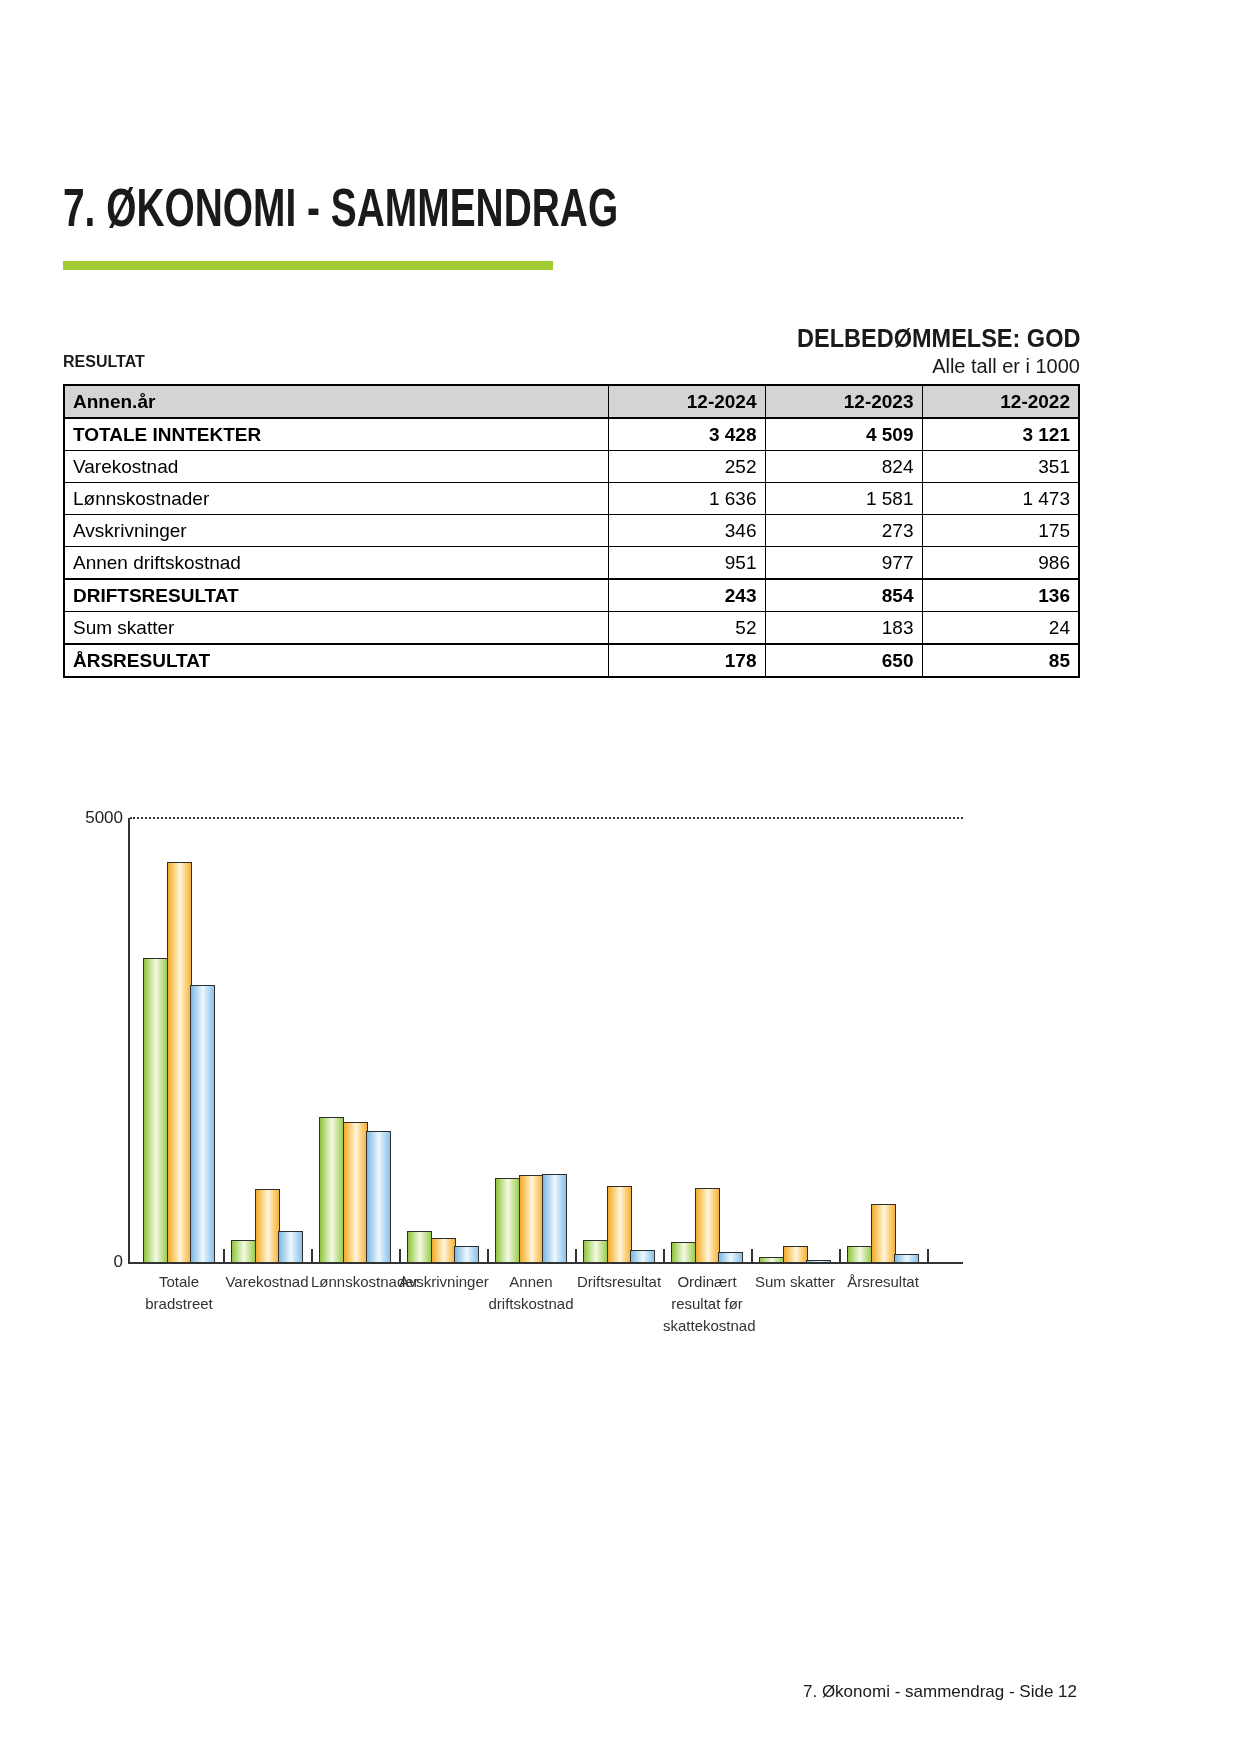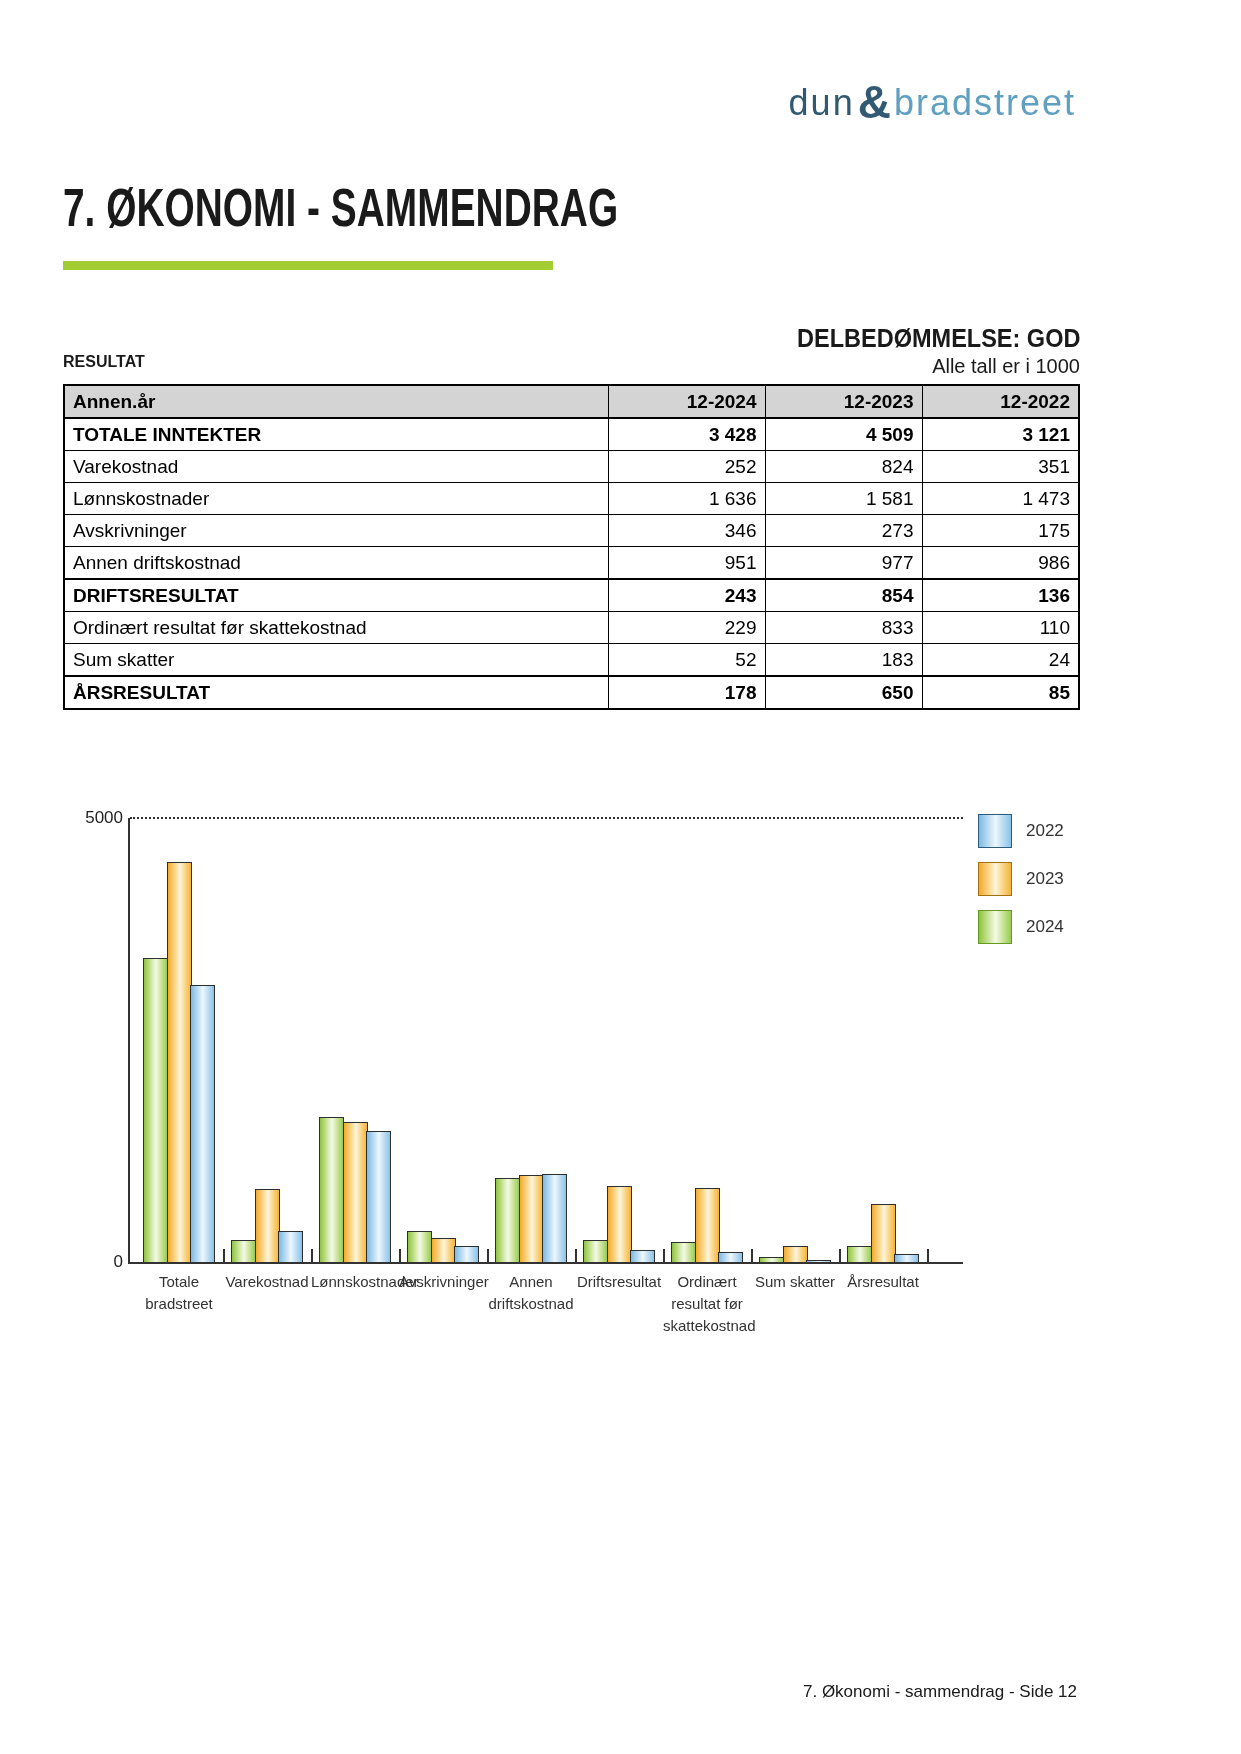--- a/index.html
+++ b/index.html
@@ -61,25 +61,20 @@
   .legend-swatch.y2024{background:linear-gradient(90deg,#8cc43c 0%,#cfe7a3 32%,#f4fae8 52%,#cfe7a3 72%,#98cb52 100%);border-color:#66991f;}
   .legend-label{margin-left:14px;font-size:17px;color:#333;}
   
   .footer{position:absolute;right:164px;top:1682px;font-size:17px;color:#1a1a1a;white-space:nowrap;}
 </style>
 </head>
 <body>
 
 <div class="page">
 
-  <div class="logo">
-    <span class="dun">dun</span>
-    <span class="amp">&amp;</span>
-    <span class="brad">bradstreet</span>
-  </div>
 
   <div class="page-title">7. ØKONOMI - SAMMENDRAG</div>
   <div class="title-rule"></div>
 
   <div class="assessment">DELBEDØMMELSE: GOD</div>
   <div class="section-label">RESULTAT</div>
   <div class="units-note">Alle tall er i 1000</div>
 
   <table class="fin">
     <colgroup>
@@ -127,26 +122,20 @@
           <td>977</td>
           <td>986</td>
         </tr>
         <tr class="section">
           <td class="first">DRIFTSRESULTAT</td>
           <td>243</td>
           <td>854</td>
           <td>136</td>
         </tr>
         <tr>
-          <td class="first">Ordinært resultat før skattekostnad</td>
-          <td>229</td>
-          <td>833</td>
-          <td>110</td>
-        </tr>
-        <tr>
           <td class="first">Sum skatter</td>
           <td>52</td>
           <td>183</td>
           <td>24</td>
         </tr>
         <tr class="section">
           <td class="first">ÅRSRESULTAT</td>
           <td>178</td>
           <td>650</td>
           <td>85</td>
@@ -241,30 +230,16 @@
         <div class="bar y2024" title="Årsresultat 2024: 178" style="height: 16px;"></div>
         <div class="bar y2023" title="Årsresultat 2023: 650" style="height: 58px;"></div>
         <div class="bar y2022" title="Årsresultat 2022: 85" style="height: 8px;"></div>
       </div>
       <div class="x-tick" style="left: 797px;"></div>
       <div class="cat-label" style="left: 709px;">
         <div>Årsresultat</div>
       </div>
     </div>
 
-  <div class="legend">
-      <div class="legend-item">
-        <div class="legend-swatch y2022"></div>
-        <div class="legend-label">2022</div>
-      </div>
-      <div class="legend-item">
-        <div class="legend-swatch y2023"></div>
-        <div class="legend-label">2023</div>
-      </div>
-      <div class="legend-item">
-        <div class="legend-swatch y2024"></div>
-        <div class="legend-label">2024</div>
-      </div>
-    </div>
 
   <div class="footer">7. Økonomi - sammendrag - Side 12</div>
 
 </div>
 
 </body></html>

